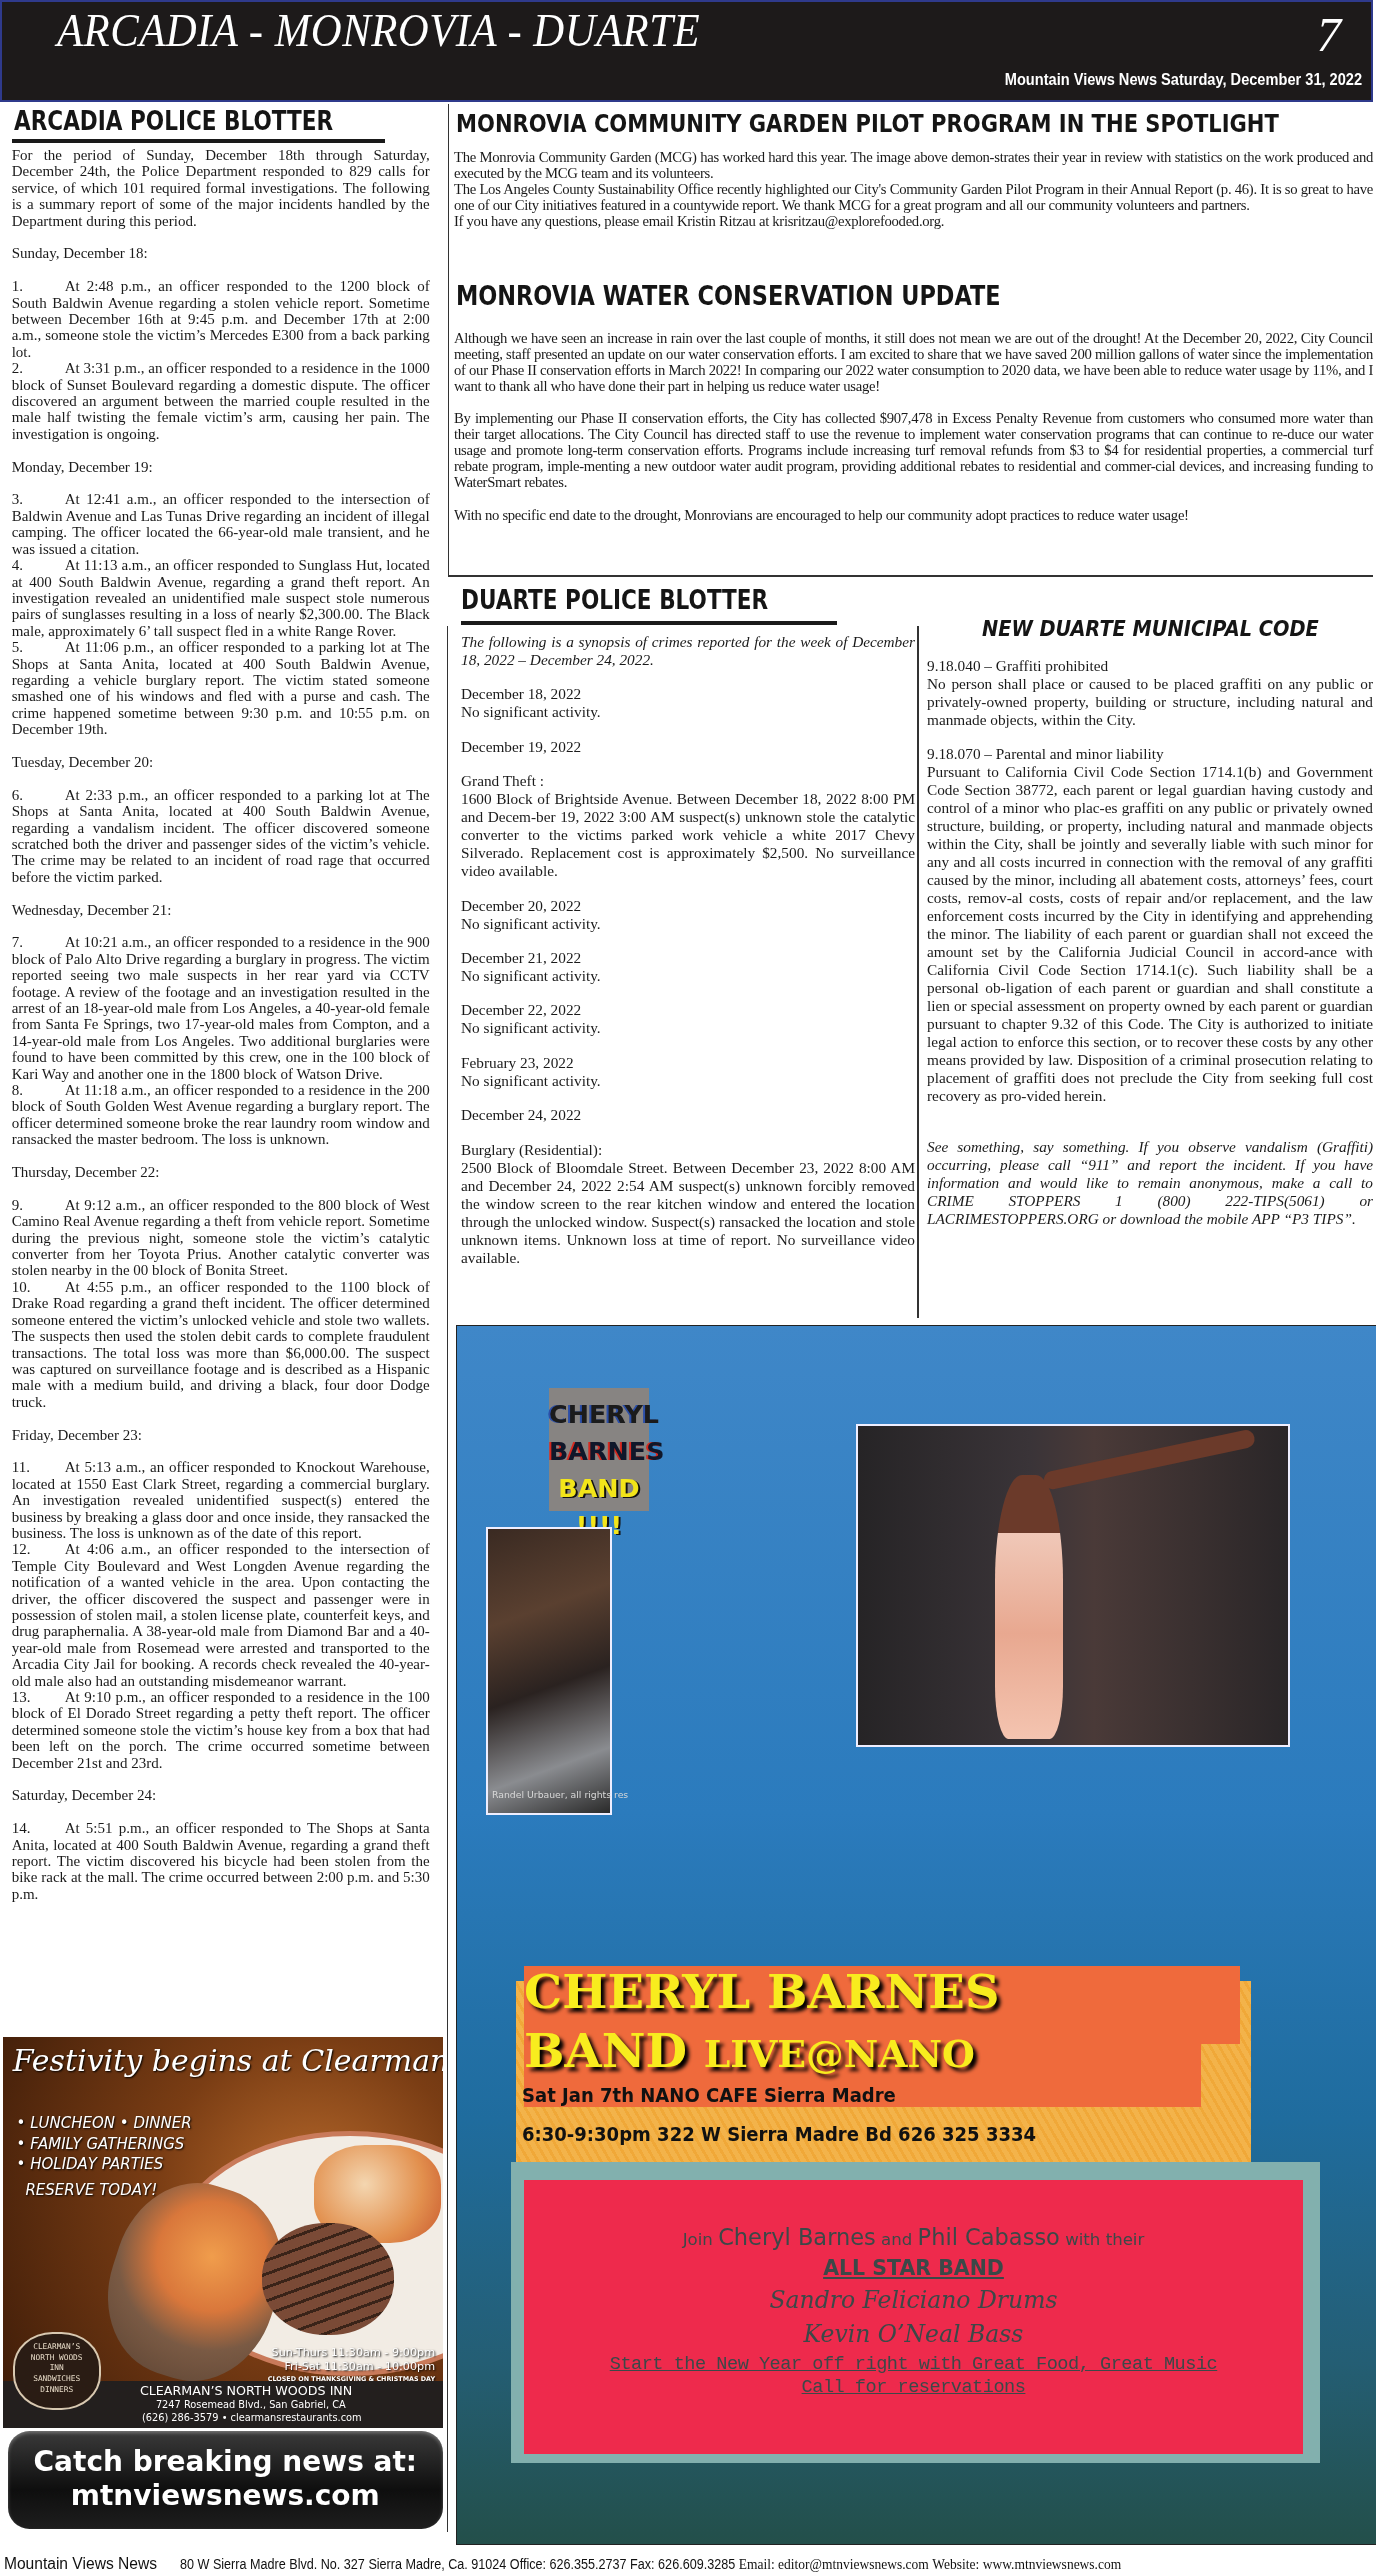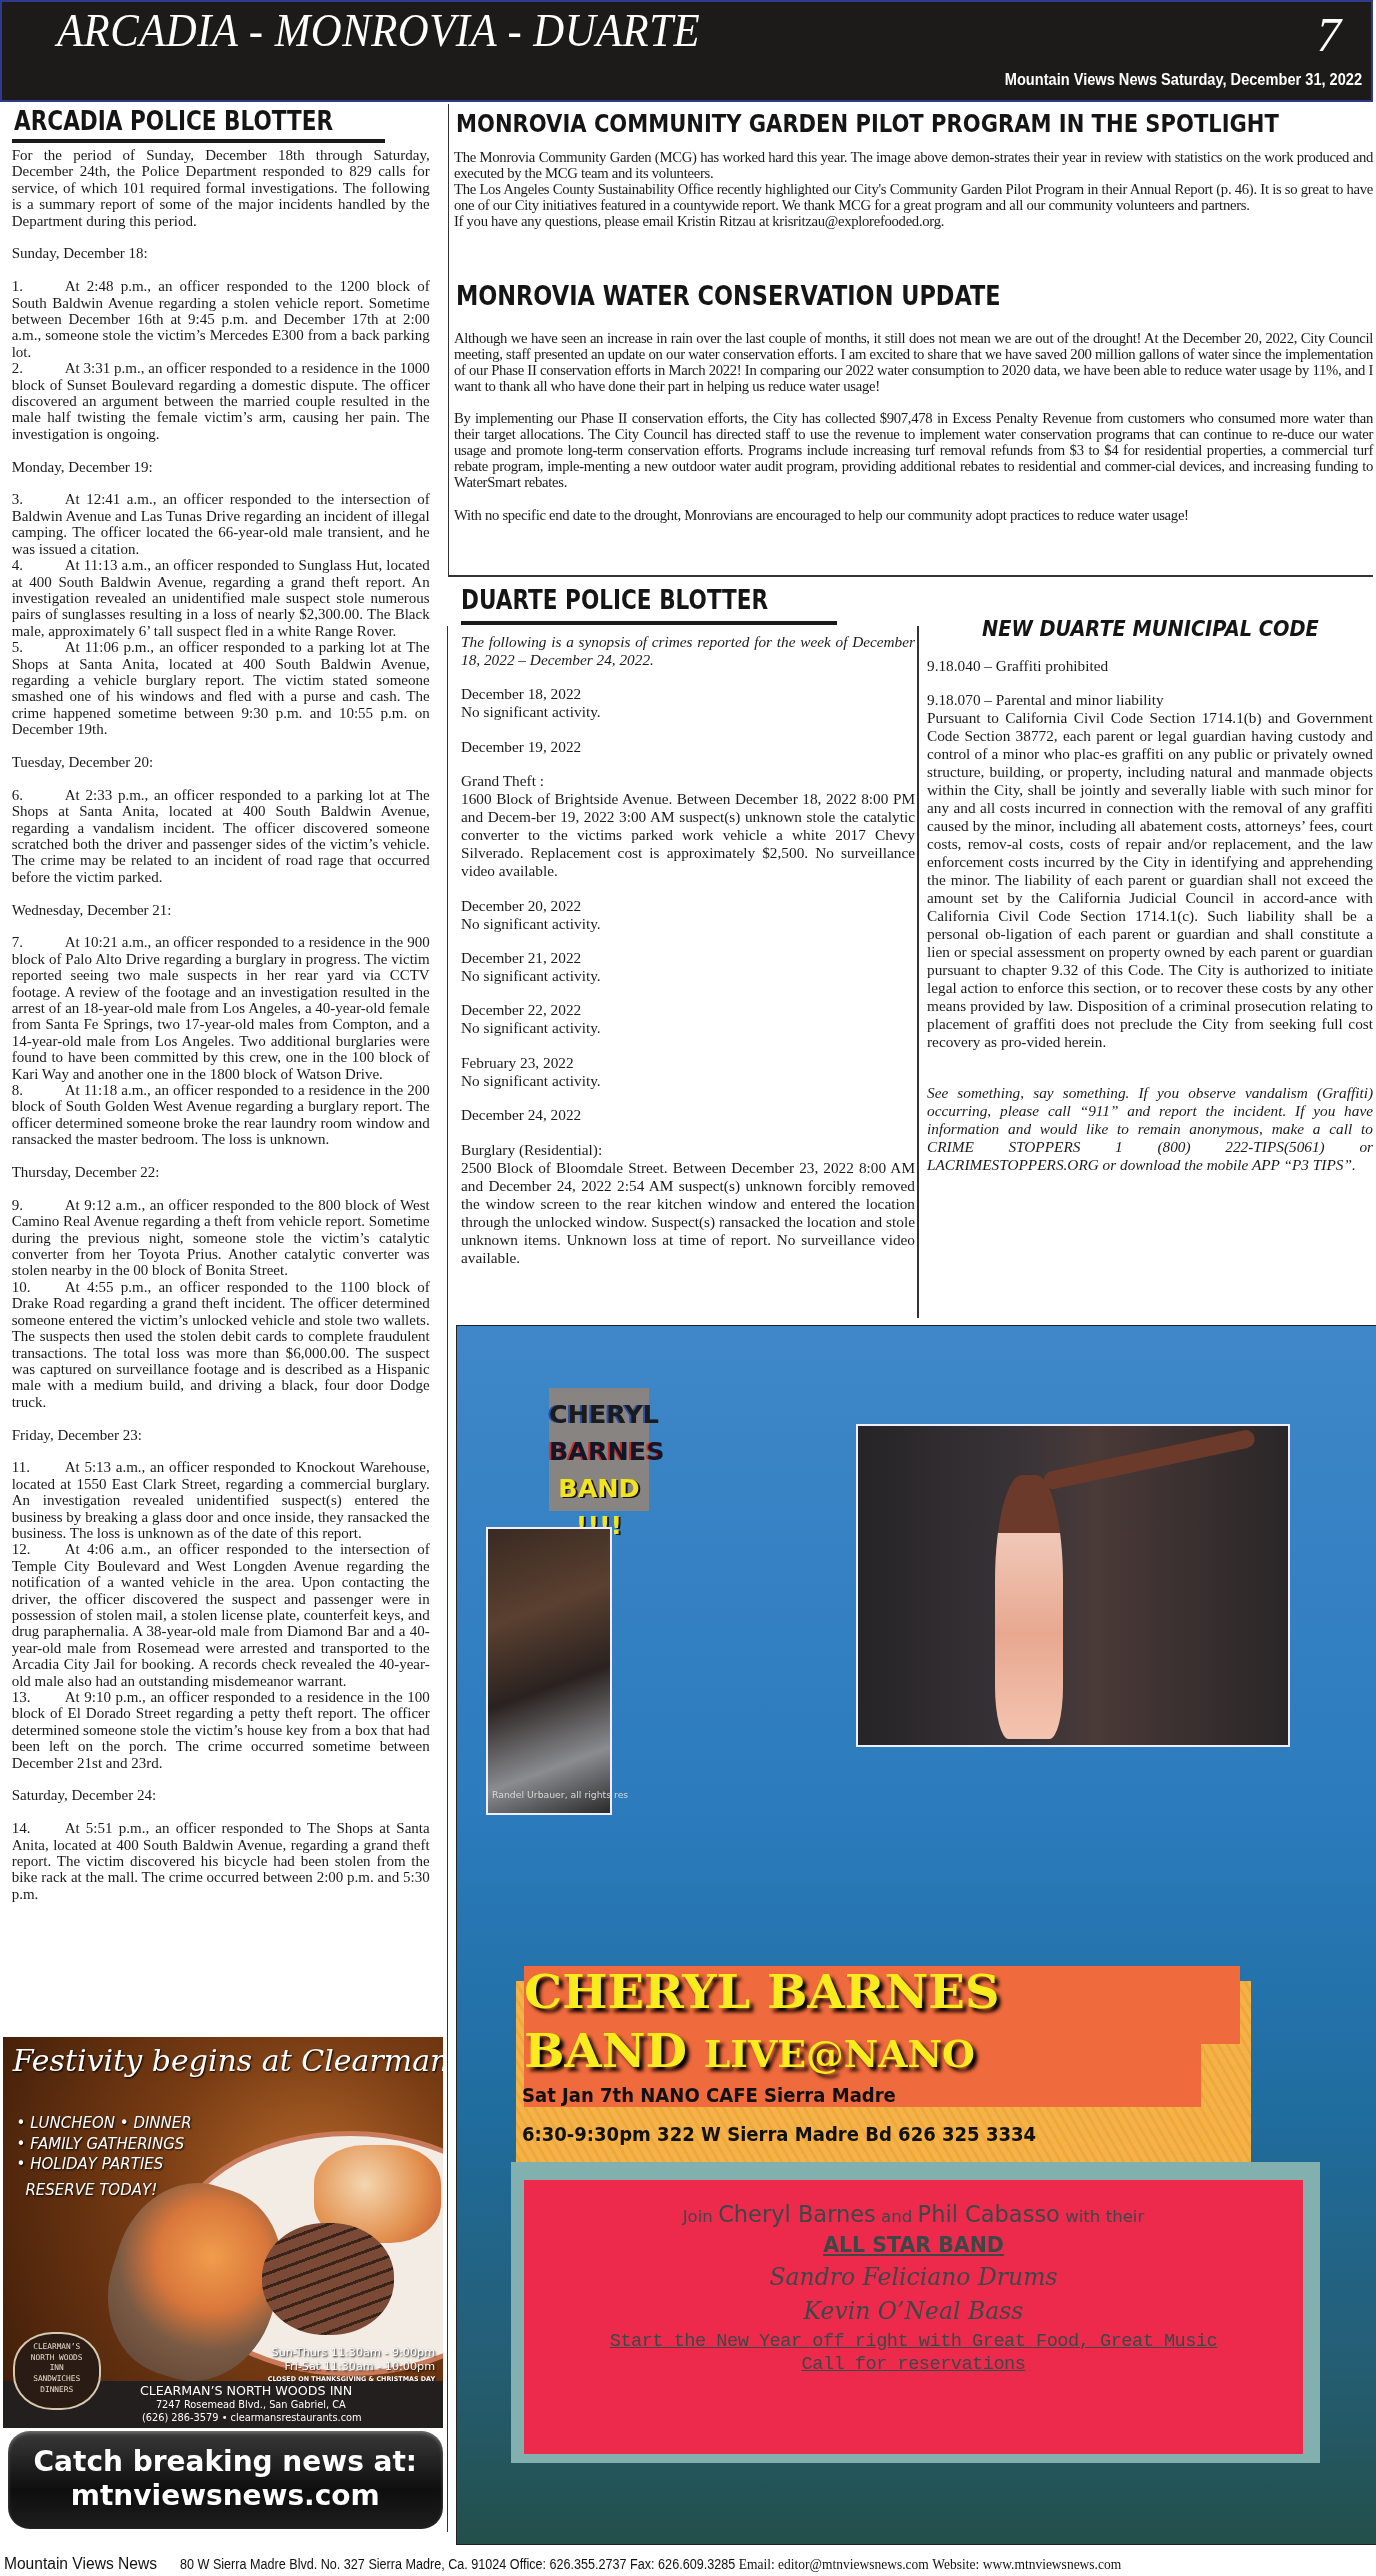--- a/index.html
+++ b/index.html
@@ -78,21 +78,21 @@
   .band-banner-bg { left: 516px; top: 1981px; width: 735px; height: 186px; background: repeating-linear-gradient(60deg, #f3b34a 0 4.9px, #f0a838 4.9px 7.8px); }
   .band-banner-red { left: 524px; top: 1966px; width: 716px; height: 78px; background: #ef6a3c; }
   .band-banner-red2 { left: 524px; top: 2044px; width: 677px; height: 63px; background: #ef6a3c; }
   .band-title { left: 524px; top: 1962px; font-family: "DejaVu Serif", serif; font-weight: bold; font-size: 47px; color: #f8ec1e; text-shadow: 3.9px 3.9px 3.9px #000; white-space: nowrap; line-height: 59px; transform: scaleX(1.02); transform-origin: left top; }
   .band-title .small { font-size: 37px; }
   .band-date { left: 522px; top: 2084px; font-family: "DejaVu Sans", sans-serif; font-weight: bold; font-size: 19.6px; color: #111; white-space: nowrap; transform: scaleX(0.92); transform-origin: left top; }
   .band-time { left: 522px; top: 2123px; font-family: "DejaVu Sans", sans-serif; font-weight: bold; font-size: 19.6px; color: #111; white-space: nowrap; transform: scaleX(0.92); transform-origin: left top; }
 
   .band-info-frame { left: 511px; top: 2162px; width: 809px; height: 301px; background: #82b0ae; }
   .band-info { left: 524px; top: 2180px; width: 779px; height: 274px; background: #ee2a4c; text-align: center; color: #3c4848; }
-  .info-join { margin-top: 21px; font-family: "DejaVu Sans", sans-serif; font-size: 16.6px; }
+  .info-join { margin-top: 44px; font-family: "DejaVu Sans", sans-serif; font-size: 16.6px; }
   .info-join .big { font-size: 22.5px; }
   .info-allstar { margin-top: 5.9px; font-family: "DejaVu Sans", sans-serif; font-weight: bold; font-size: 20.5px; text-decoration: underline; }
   .info-script { font-family: "DejaVu Serif", serif; font-style: italic; font-size: 23.5px; margin-top: 5.9px; }
   .info-line { font-family: "Liberation Mono", monospace; font-size: 18.6px; text-decoration: underline; margin-top: 5.9px; letter-spacing: -0.5px; }
 
   
   .footer { left: 0; top: 2555px; width: 1376px; height: 20.5px; font-family: "Liberation Sans", sans-serif; font-size: 14px; color: #111; white-space: nowrap; }
   .footer-name { left: 3.9px; top: 0; font-size: 15.6px; }
   .footer-info { left: 180px; top: 1px; transform: scaleX(0.9); transform-origin: left top; }
   .footer-serif { font-family: "Liberation Serif", serif; font-size: 15px; }
@@ -194,20 +194,21 @@
   <div class="gap"></div>
   <p class="para">December 24, 2022</p>
   <div class="gap"></div>
   <p class="para">Burglary (Residential):</p>
   <p class="para">2500 Block of Bloomdale Street. Between December 23, 2022 8:00 AM and December 24, 2022 2:54 AM suspect(s) unknown forcibly removed the window screen to the rear kitchen window and entered the location through the unlocked window. Suspect(s) ransacked the location and stole unknown items. Unknown loss at time of report. No surveillance video available.</p>
 </div>
 
 <div class="abs headline h-code">NEW DUARTE MUNICIPAL CODE</div>
 <div class="abs code-col body-serif">
   <p class="para">9.18.040 – Graffiti prohibited</p>
+  <p class="para">No person shall place or caused to be placed graffiti on any public or privately-owned property, building or structure, including natural and manmade objects, within the City.</p>
   <div class="gap"></div>
   <p class="para">9.18.070 – Parental and minor liability</p>
   <p class="para">Pursuant to California Civil Code Section 1714.1(b) and Government Code Section 38772, each parent or legal guardian having custody and control of a minor who plac-es graffiti on any public or privately owned structure, building, or property, including natural and manmade objects within the City, shall be jointly and severally liable with such minor for any and all costs incurred in connection with the removal of any graffiti caused by the minor, including all abatement costs, attorneys’ fees, court costs, remov-al costs, costs of repair and/or replacement, and the law enforcement costs incurred by the City in identifying and apprehending the minor. The liability of each parent or guardian shall not exceed the amount set by the California Judicial Council in accord-ance with California Civil Code Section 1714.1(c). Such liability shall be a personal ob-ligation of each parent or guardian and shall constitute a lien or special assessment on property owned by each parent or guardian pursuant to chapter 9.32 of this Code. The City is authorized to initiate legal action to enforce this section, or to recover these costs by any other means provided by law. Disposition of a criminal prosecution relating to placement of graffiti does not preclude the City from seeking full cost recovery as pro-vided herein.</p>
   <div class="gap"></div>
   <div class="gap"></div>
   <p class="para italic">See something, say something. If you observe vandalism (Graffiti) occurring, please call “911” and report the incident. If you have information and would like to remain anonymous, make a call to CRIME STOPPERS 1 (800) 222-TIPS(5061) or LACRIMESTOPPERS.ORG or download the mobile APP “P3 TIPS”.</p>
 </div>
 
 <div class="abs clearman-ad">
   <div class="abs plate"></div>

